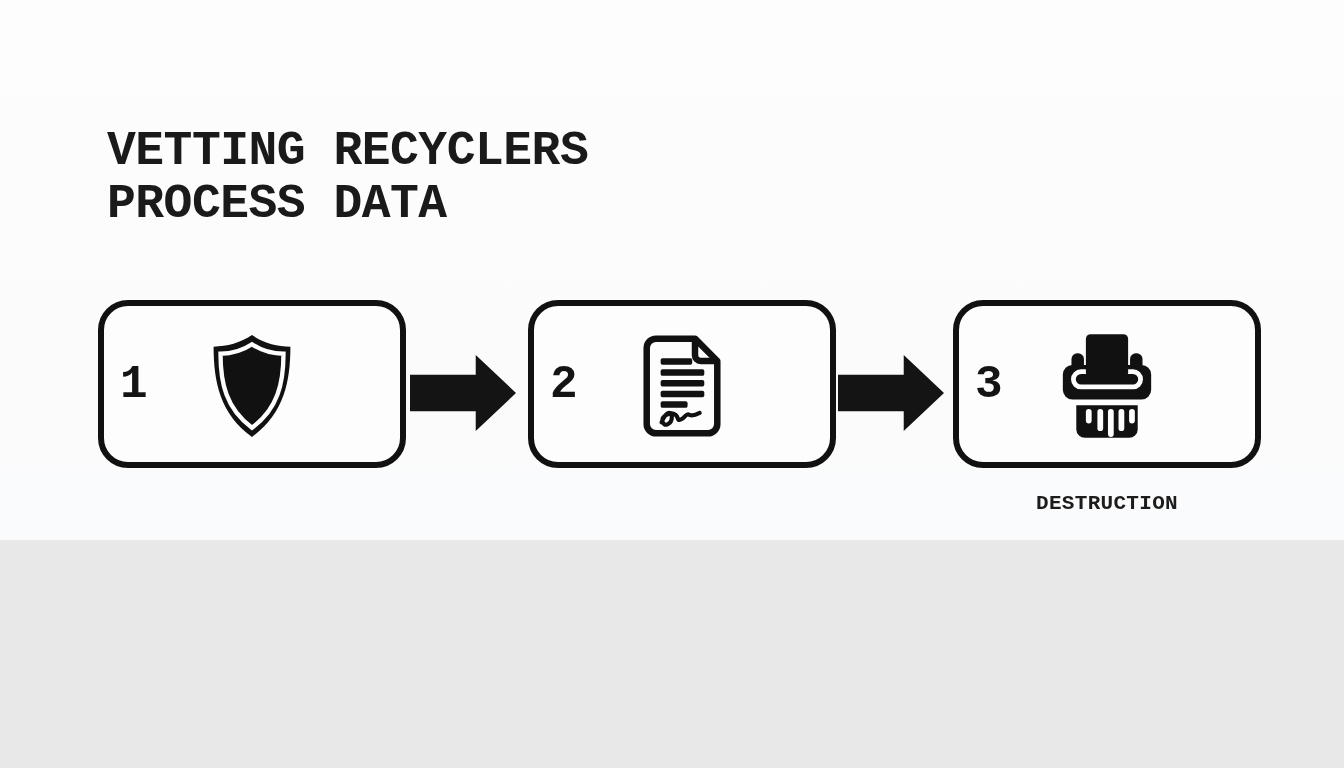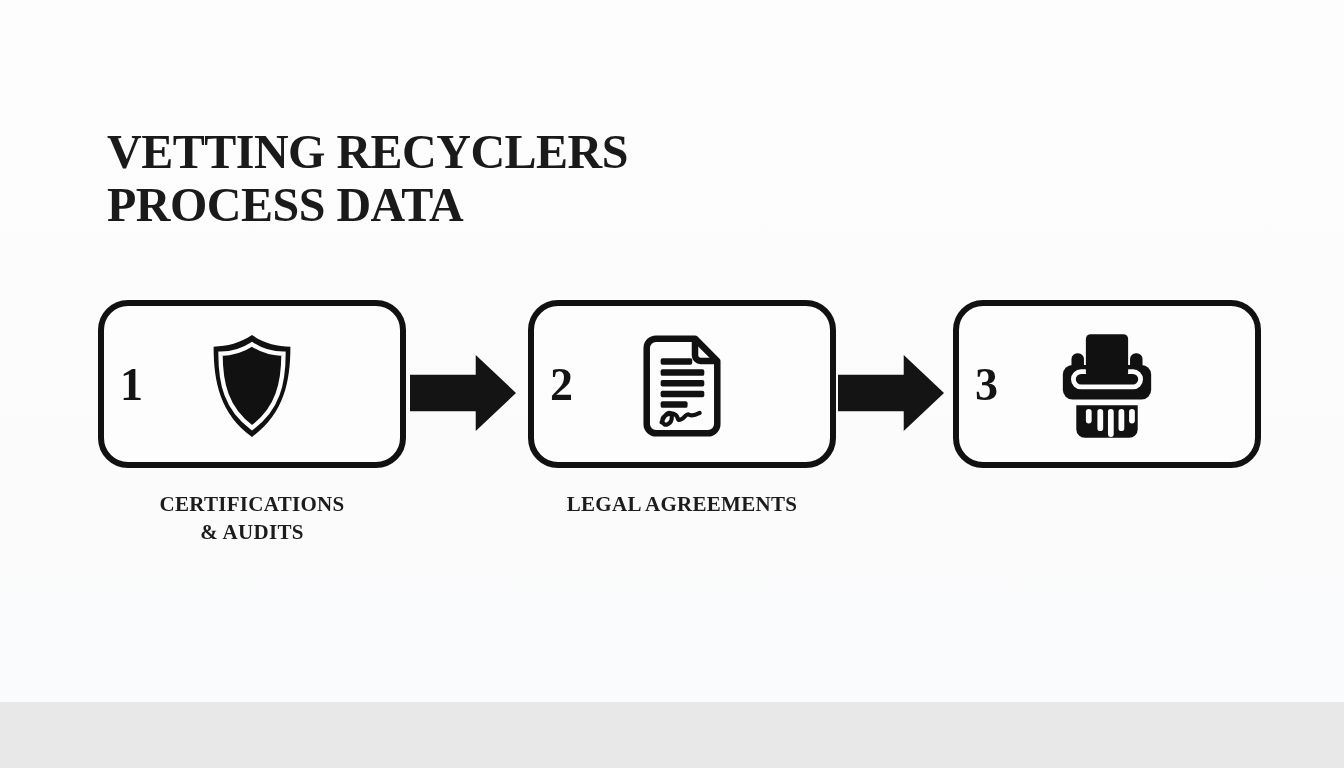--- a/index.html
+++ b/index.html
@@ -3,24 +3,24 @@
 <meta charset="utf-8">
 <style>
   html, body {
     margin: 0;
     padding: 0;
     background: #e8e8e8;
   }
   .canvas {
     position: relative;
     width: 1344px;
-    height: 702px;
+    height: 540px;
     background: linear-gradient(180deg, #fdfdfe 0%, #fbfbfc 70%, #fafbfc 100%);
     overflow: hidden;
-    font-family: Liberation Serif, serif;
+    font-family: Liberation Mono, monospace;
     color: #161616;
   }
   .title {
     position: absolute;
     left: 107px;
     top: 125px;
     font-size: 48px;
     font-weight: bold;
     letter-spacing: -0.5px;
     line-height: 53px;
@@ -128,23 +128,19 @@
       <rect x="28" y="2" width="44" height="45" rx="5" fill="#111"></rect>
       <path d="M18 76 H82 V101 a9 9 0 0 1 -9 9 H27 a9 9 0 0 1 -9 -9 Z" fill="#111"></path>
       <rect x="28" y="80" width="6" height="15" rx="3" fill="#fdfdfe"></rect>
       <rect x="40" y="80" width="6" height="23" rx="3" fill="#fdfdfe"></rect>
       <rect x="51" y="80" width="6" height="29" rx="3" fill="#fdfdfe"></rect>
       <rect x="62" y="80" width="6" height="23" rx="3" fill="#fdfdfe"></rect>
       <rect x="73" y="80" width="6" height="15" rx="3" fill="#fdfdfe"></rect>
     </svg>
   </div>
 
-  <div class="step-label l1">
-    <div>CERTIFICATIONS</div>
-    <div>&amp; AUDITS</div>
-  </div>
   <div class="step-label l2">
-    <div>LEGAL AGREEMENTS</div>
   </div>
   <div class="step-label l3">
+    <div>DESTRUCTION</div>
   </div>
 
 </div>
 
 </body></html>

